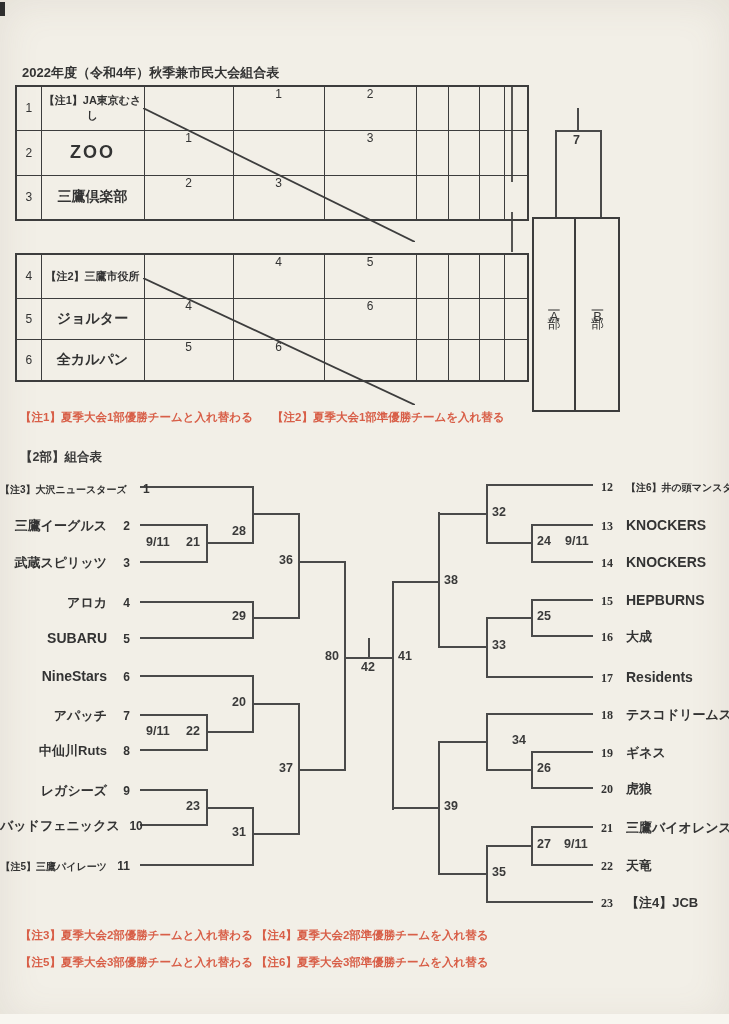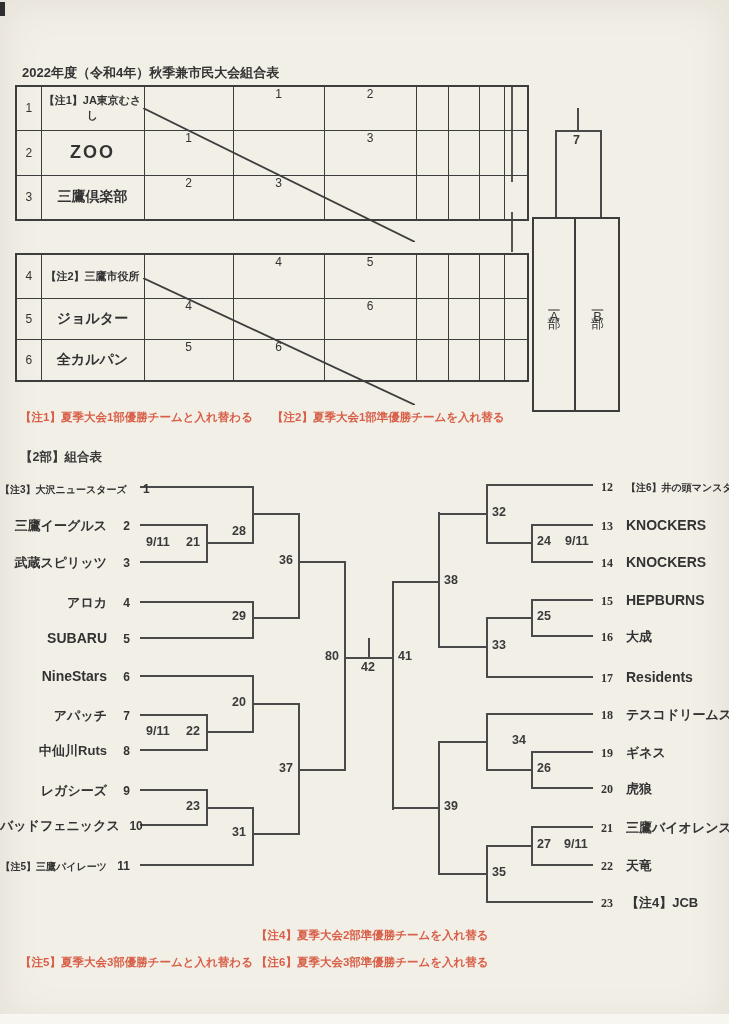--- a/index.html
+++ b/index.html
@@ -298,17 +298,18 @@
   <div class="bt-right" style="top:590px"><span class="bt-num">15</span><span class="bt-name latin">HEPBURNS</span></div>
   <div class="bt-right" style="top:626px"><span class="bt-num">16</span><span class="bt-name">大成</span></div>
   <div class="bt-right" style="top:667px"><span class="bt-num">17</span><span class="bt-name latin">Residents</span></div>
   <div class="bt-right" style="top:704px"><span class="bt-num">18</span><span class="bt-name">テスコドリームス</span></div>
   <div class="bt-right" style="top:742px"><span class="bt-num">19</span><span class="bt-name">ギネス</span></div>
   <div class="bt-right" style="top:778px"><span class="bt-num">20</span><span class="bt-name">虎狼</span></div>
   <div class="bt-right" style="top:817px"><span class="bt-num">21</span><span class="bt-name">三鷹バイオレンス</span></div>
   <div class="bt-right" style="top:855px"><span class="bt-num">22</span><span class="bt-name">天竜</span></div>
   <div class="bt-right" style="top:892px"><span class="bt-num">23</span><span class="bt-name">【注4】JCB</span></div>
 
+  <div class="red-note" style="left:20px;top:928px">【注3】夏季大会2部優勝チームと入れ替わる</div>
   <div class="red-note" style="left:256px;top:928px">【注4】夏季大会2部準優勝チームを入れ替る</div>
   <div class="red-note" style="left:20px;top:955px">【注5】夏季大会3部優勝チームと入れ替わる</div>
   <div class="red-note" style="left:256px;top:955px">【注6】夏季大会3部準優勝チームを入れ替る</div>
 
 </div>
 
 </body></html>

